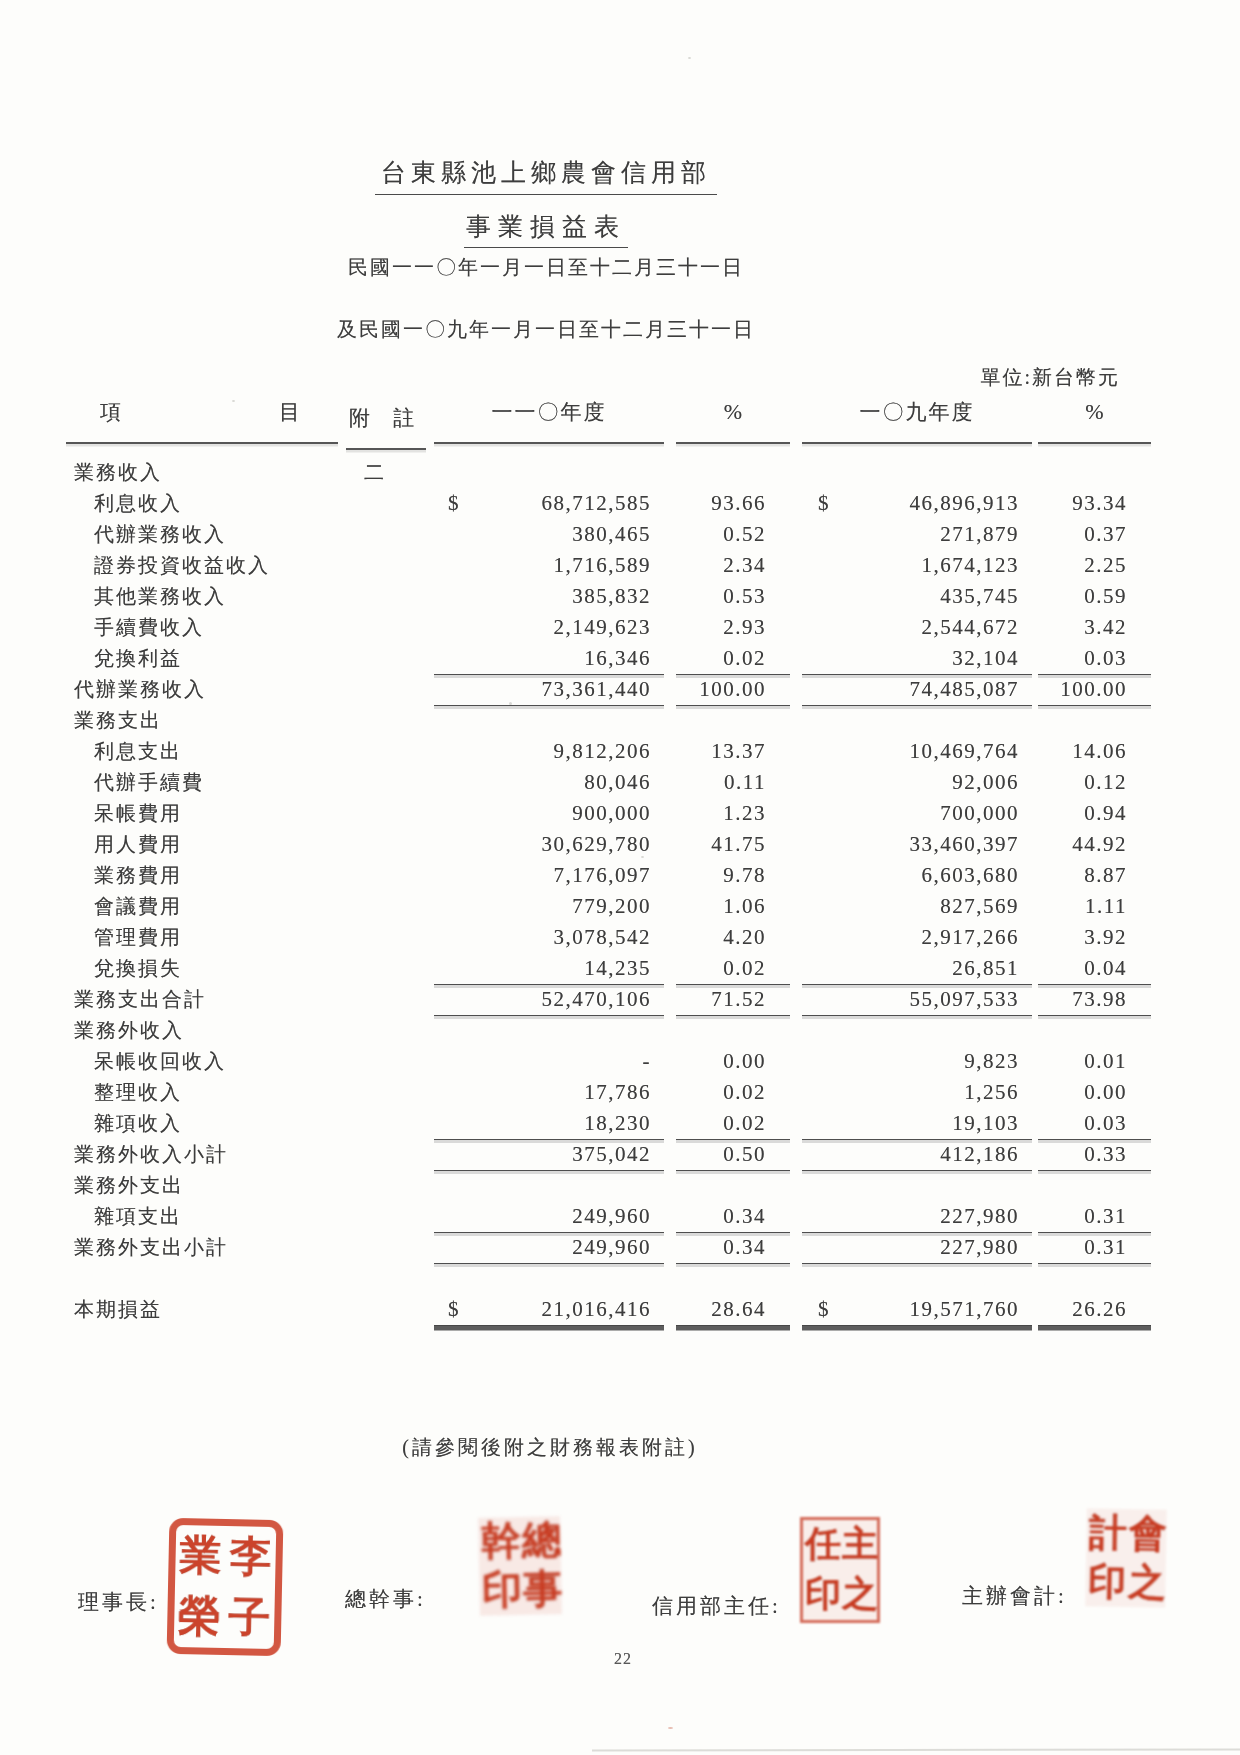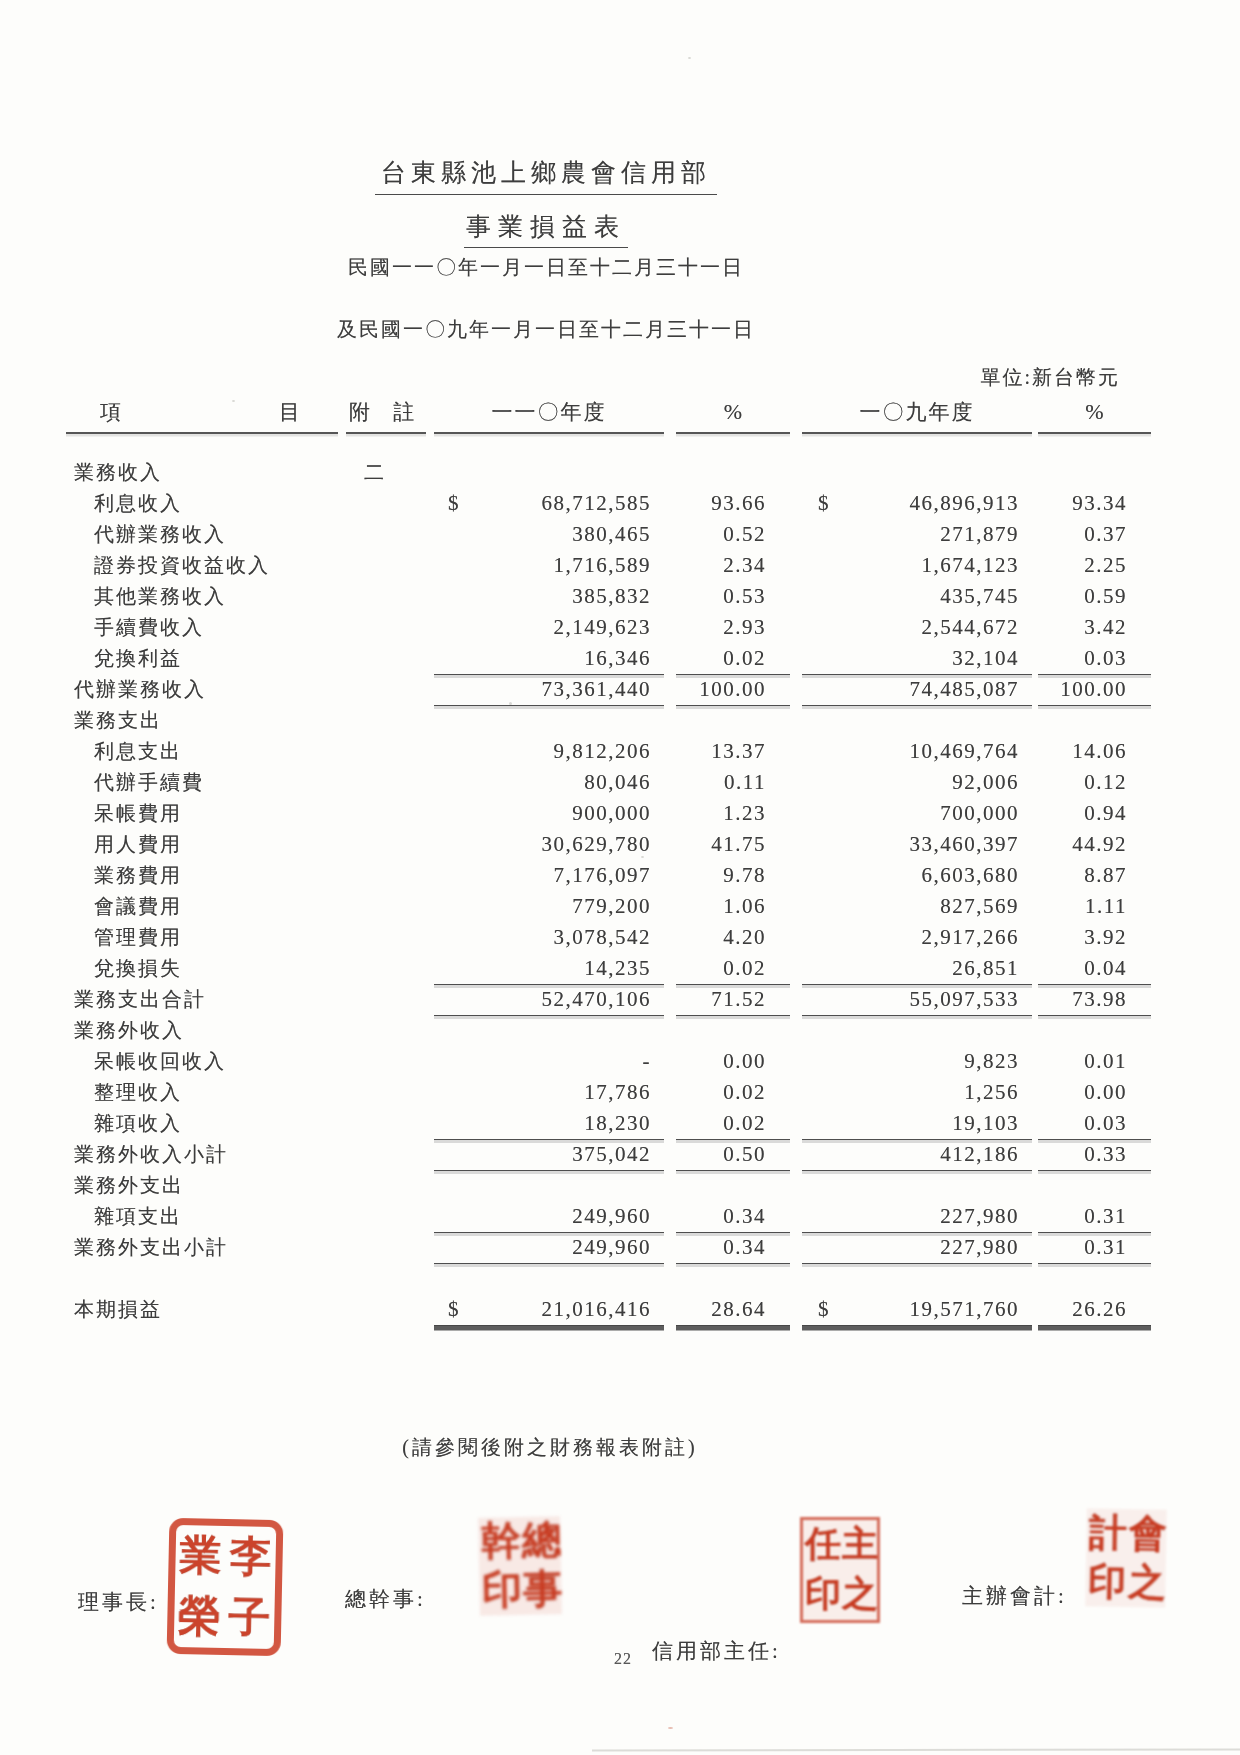--- a/index.html
+++ b/index.html
@@ -22,21 +22,21 @@
   .unit{position:absolute; top:364px; left:66px; width:1054px; text-align:right; font-size:20px; letter-spacing:2px;}
   
   .table{position:absolute; left:66px; top:394px; width:1086px;}
   .trow{display:grid; grid-template-columns:272px 96px 230px 12px 114px 12px 230px 6px 113px;
         height:31px; line-height:31px; box-sizing:border-box;}
   .trow i.g{display:block;}
   .thead{height:40px; line-height:36px;}
   .thead .hc{border-bottom:2px solid #565656; box-shadow:0 2.5px 0 rgba(110,110,110,.18);}
   .h-item{display:flex; justify-content:space-between; padding:0 38px 0 34px; font-size:21px;}
   .h-note-wrap{}
-  .h-note{display:block; margin:0 8px; height:100%; text-align:center; font-size:21px; letter-spacing:9px;
+  .h-note{display:block; margin:6px 8px; height:100%; text-align:center; font-size:21px; letter-spacing:9px;
           border-bottom:2px solid #565656; box-shadow:0 2.5px 0 rgba(110,110,110,.18); box-sizing:border-box;}
   .h-year{text-align:center; font-size:21px; letter-spacing:2px;}
   .h-pct{text-align:center; font-size:22px;}
   .c-label{padding-left:8px; font-size:20px; letter-spacing:2px; white-space:nowrap;}
   .c-label.ind{padding-left:28px;}
   .c-note{font-size:20px; letter-spacing:4px; padding-left:26px;}
   .c-amt{position:relative; font-size:21px;}
   .c-amt .d{position:absolute; left:14px; top:0;}
   .c-a2 .d{left:16px;}
   .c-amt .v{position:absolute; right:13px; top:0; letter-spacing:1.5px;}
@@ -587,21 +587,21 @@
     </div>
 
   <span class="sig-label" style="left:345px; top:1585px;">總幹事:</span>
   <div class="seal seal2 seal-grid" style="color: rgb(201, 58, 32);">
       <span>總</span>
       <span>幹</span>
       <span>事</span>
       <span>印</span>
     </div>
 
-  <span class="sig-label" style="left:652px; top:1637px;">信用部主任:</span>
+  <span class="sig-label" style="left:652px; top:1592px;">信用部主任:</span>
   <div class="seal seal3 seal-grid" style="color: rgb(201, 58, 32);">
       <span>主</span>
       <span>任</span>
       <span>之</span>
       <span>印</span>
     </div>
 
   <span class="sig-label" style="left:962px; top:1582px;">主辦會計:</span>
   <div class="seal seal4 seal-grid" style="color: rgb(201, 58, 32);">
       <span>會</span>

